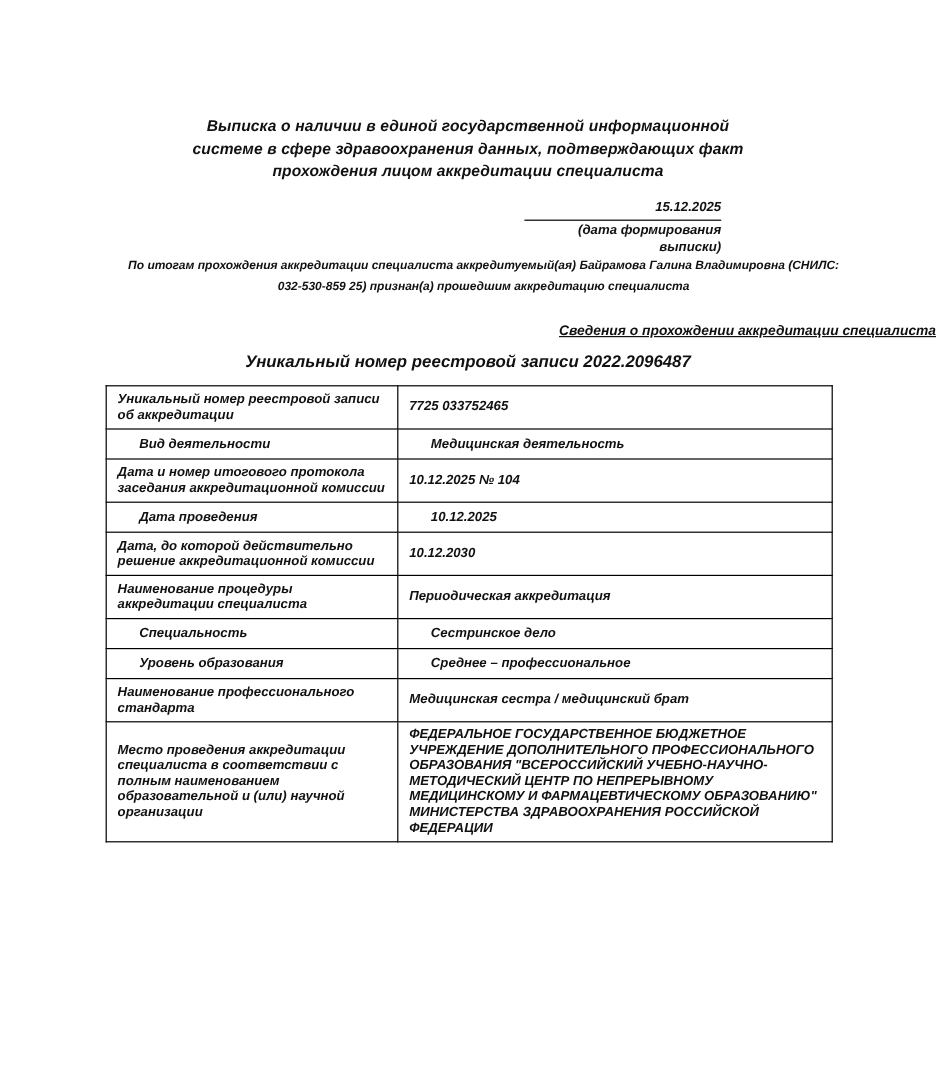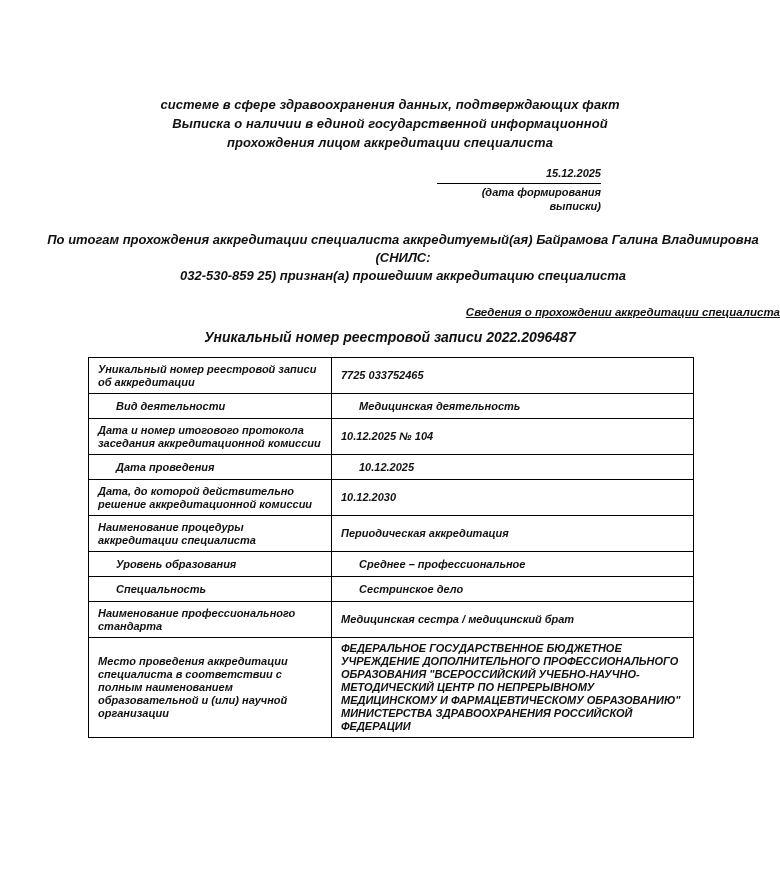--- a/index.html
+++ b/index.html
@@ -37,23 +37,22 @@
     line-height: 15px;
     padding-bottom: 2px;
     border-bottom: 1.5px solid var(--border, #000000);
   }
   .date-caption {
     font-size: 11px;
     line-height: 14px;
     padding-top: 1px;
   }
   .summary {
-    margin-top: 18px;
     text-align: center;
-    font-size: 13px;
+    font-size: 10px;
     line-height: 18px;
     padding-left: 26px;
   }
   .section-heading {
     margin-top: 20px;
     text-align: right;
     font-size: 11.5px;
     line-height: 14px;
     text-decoration: underline;
   }
@@ -83,22 +82,22 @@
   tr.row-1line td { height: 16px; padding-left: 27px; }
   tr.row-2line td { height: 27px; }
   tr.row-big  td { height: 76px; }
 </style>
 </head>
 <body>
 
 <div class="page">
 
   <div class="doc-title">
+    <div>Выписка о наличии в единой государственной информационной</div>
     <div>системе в сфере здравоохранения данных, подтверждающих факт</div>
-    <div>Выписка о наличии в единой государственной информационной</div>
     <div>прохождения лицом аккредитации специалиста</div>
   </div>
 
   <div class="date-block">
     <div class="date-value">15.12.2025</div>
     <div class="date-caption">(дата формирования выписки)</div>
   </div>
 
   <div class="summary">
     <div>По итогам прохождения аккредитации специалиста аккредитуемый(ая) Байрамова Галина Владимировна (СНИЛС:</div>
@@ -129,26 +128,26 @@
       </tr>
       <tr class="row-2line">
         <td class="cell-label">Дата, до которой действительно решение аккредитационной комиссии</td>
         <td class="cell-value">10.12.2030</td>
       </tr>
       <tr class="row-2line">
         <td class="cell-label">Наименование процедуры аккредитации специалиста</td>
         <td class="cell-value">Периодическая аккредитация</td>
       </tr>
       <tr class="row-1line">
+        <td class="cell-label">Специальность</td>
+        <td class="cell-value">Сестринское дело</td>
+      </tr>
+      <tr class="row-1line">
         <td class="cell-label">Уровень образования</td>
         <td class="cell-value">Среднее – профессиональное</td>
-      </tr>
-      <tr class="row-1line">
-        <td class="cell-label">Специальность</td>
-        <td class="cell-value">Сестринское дело</td>
       </tr>
       <tr class="row-2line">
         <td class="cell-label">Наименование профессионального стандарта</td>
         <td class="cell-value">Медицинская сестра / медицинский брат</td>
       </tr>
       <tr class="row-big">
         <td class="cell-label">Место проведения аккредитации специалиста в соответствии с полным наименованием образовательной и (или) научной организации</td>
         <td class="cell-value">ФЕДЕРАЛЬНОЕ ГОСУДАРСТВЕННОЕ БЮДЖЕТНОЕ УЧРЕЖДЕНИЕ ДОПОЛНИТЕЛЬНОГО ПРОФЕССИОНАЛЬНОГО ОБРАЗОВАНИЯ "ВСЕРОССИЙСКИЙ УЧЕБНО-НАУЧНО-МЕТОДИЧЕСКИЙ ЦЕНТР ПО НЕПРЕРЫВНОМУ МЕДИЦИНСКОМУ И ФАРМАЦЕВТИЧЕСКОМУ ОБРАЗОВАНИЮ" МИНИСТЕРСТВА ЗДРАВООХРАНЕНИЯ РОССИЙСКОЙ ФЕДЕРАЦИИ</td>
       </tr>
     </tbody>

